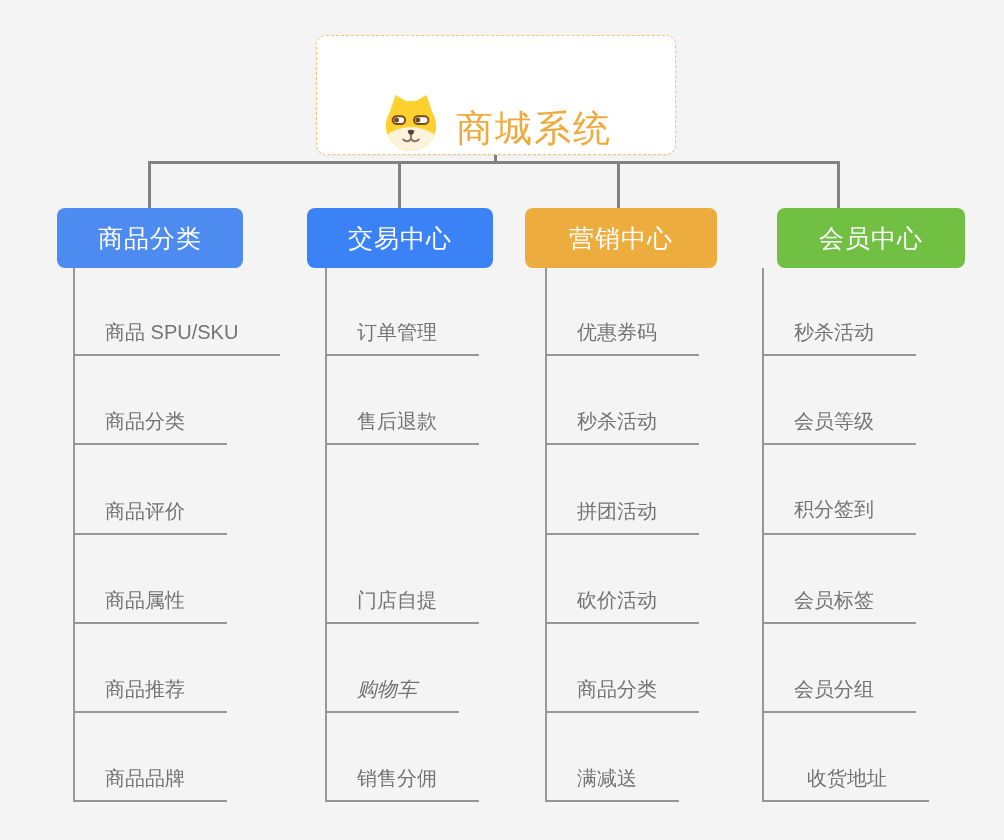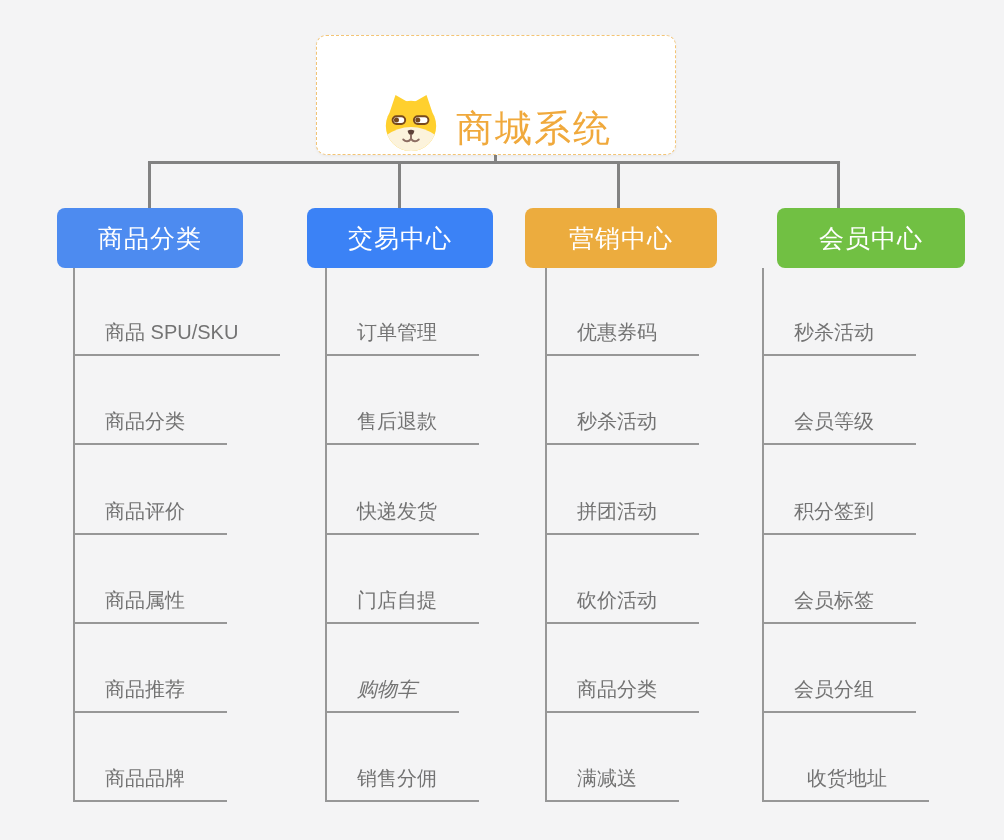--- a/index.html
+++ b/index.html
@@ -149,32 +149,31 @@
 
   <div class="item c0 r0" style="border-bottom-color: rgb(151, 151, 151);"><span>商品 SPU/SKU</span></div>
   <div class="item c0 r2" style="border-bottom-color: rgb(151, 151, 151);"><span>商品评价</span></div>
   <div class="item c0 r1" style="border-bottom-color: rgb(151, 151, 151);"><span>商品分类</span></div>
   <div class="item c0 r4" style="border-bottom-color: rgb(151, 151, 151);"><span>商品推荐</span></div>
   <div class="item c0 r3" style="border-bottom-color: rgb(151, 151, 151);"><span>商品属性</span></div>
   <div class="item c0 r5" style="border-bottom-color: rgb(151, 151, 151);"><span>商品品牌</span></div>
 
   <div class="item c1 r0" style="border-bottom-color: rgb(151, 151, 151);"><span>订单管理</span></div>
   <div class="item c1 r1" style="border-bottom-color: rgb(151, 151, 151);"><span>售后退款</span></div>
-  <div class="item c1 r2" style="border-bottom-color: rgb(151, 151, 151);"><span>快递发货</span></div>
   <div class="item c1 r3" style="border-bottom-color: rgb(151, 151, 151);"><span>门店自提</span></div>
   <div class="item c1 r4" style="border-bottom-color: rgb(151, 151, 151); font-style: italic;"><span>购物车</span></div>
   <div class="item c1 r5" style="border-bottom-color: rgb(151, 151, 151);"><span>销售分佣</span></div>
 
   <div class="item c2 r0" style="border-bottom-color: rgb(151, 151, 151);"><span>优惠券码</span></div>
   <div class="item c2 r1" style="border-bottom-color: rgb(151, 151, 151);"><span>秒杀活动</span></div>
   <div class="item c2 r2" style="border-bottom-color: rgb(151, 151, 151);"><span>拼团活动</span></div>
   <div class="item c2 r3" style="border-bottom-color: rgb(151, 151, 151);"><span>砍价活动</span></div>
   <div class="item c2 r4" style="border-bottom-color: rgb(151, 151, 151);"><span>商品分类</span></div>
   <div class="item c2 r5" style="border-bottom-color: rgb(151, 151, 151);"><span>满减送</span></div>
 
   <div class="item c3 r0" style="border-bottom-color: rgb(151, 151, 151);"><span>秒杀活动</span></div>
   <div class="item c3 r1" style="border-bottom-color: rgb(151, 151, 151);"><span>会员等级</span></div>
-  <div class="item c3 r2" style="border-bottom-color: rgb(151, 151, 151);"><span>积分签到</span></div>
+  <div class="item c3 r2" style="border-bottom-color: rgb(151, 151, 151); font-family: Liberation Mono, monospace;"><span>积分签到</span></div>
   <div class="item c3 r3" style="border-bottom-color: rgb(151, 151, 151);"><span>会员标签</span></div>
   <div class="item c3 r4" style="border-bottom-color: rgb(151, 151, 151);"><span>会员分组</span></div>
   <div class="item c3 r5" style="border-bottom-color: rgb(151, 151, 151); padding-left: 45px;"><span>收货地址</span></div>
 
 </div>
 
 </body></html>

